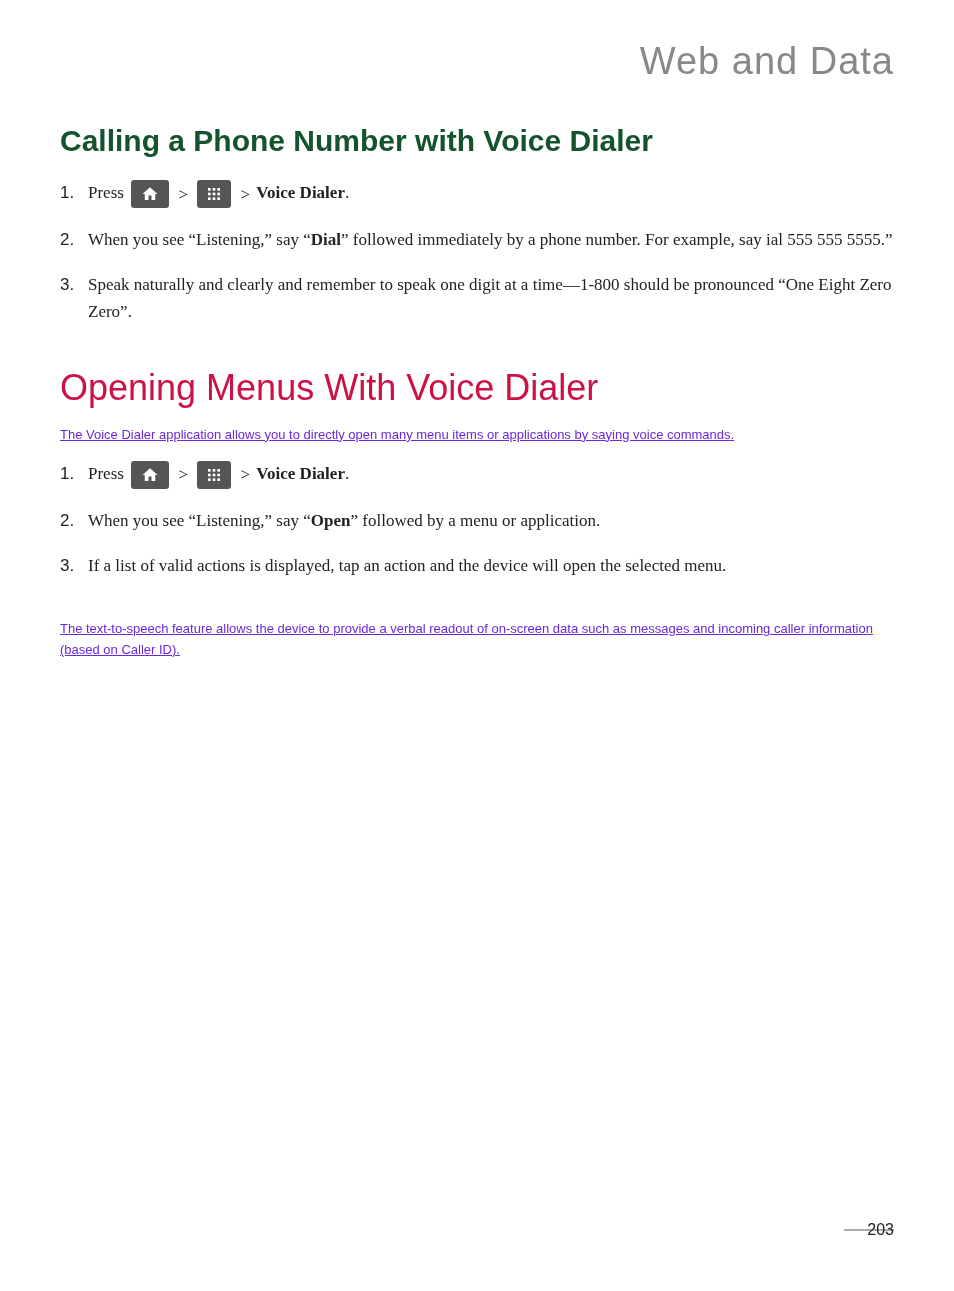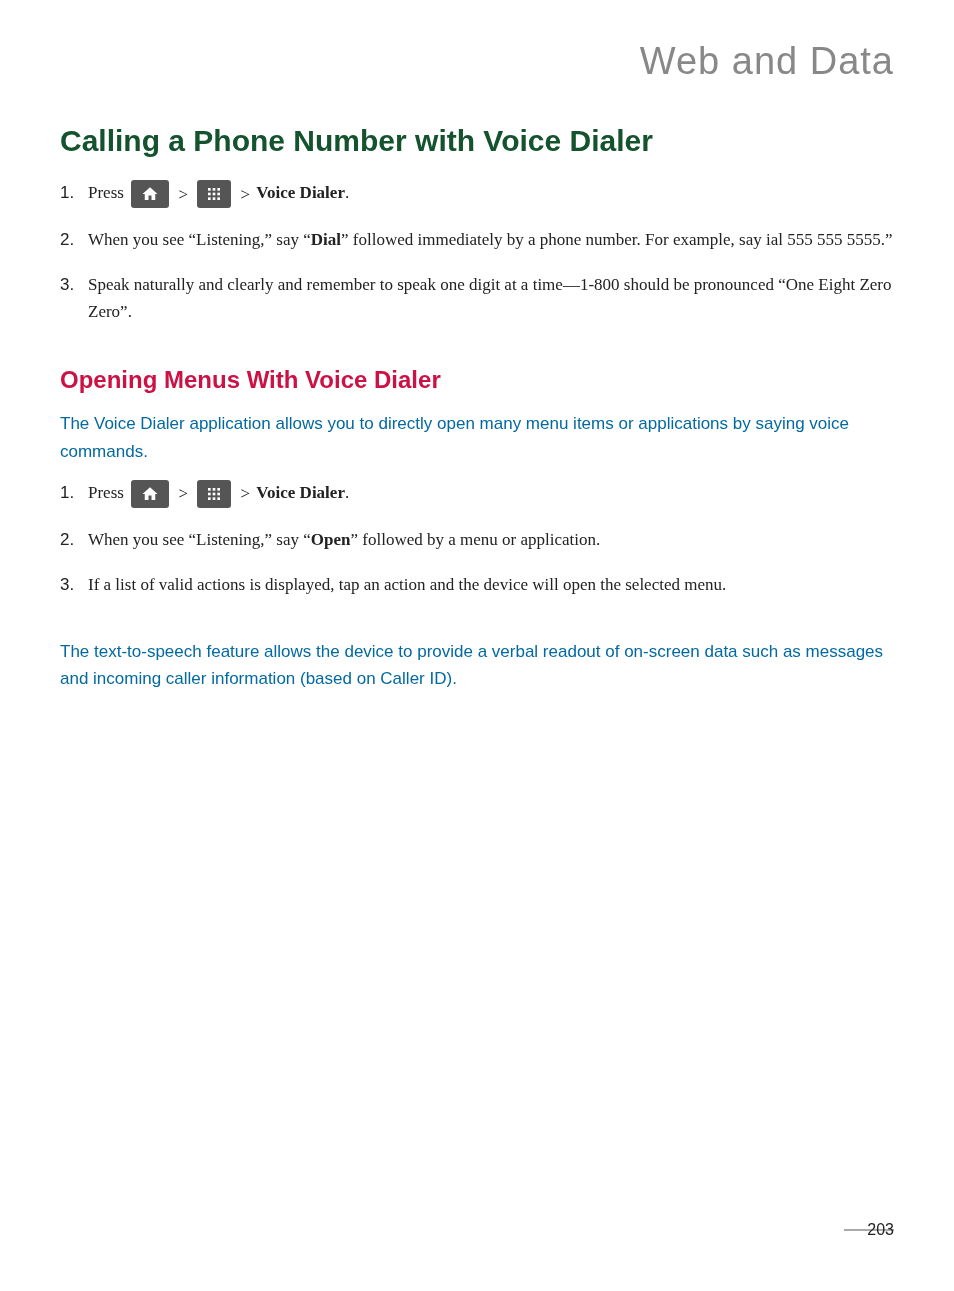--- a/index.html
+++ b/index.html
@@ -35,32 +35,33 @@
 
     .section-heading-red {
       font-size: 30px;
       font-weight: 700;
       color: #14532d;
       margin-bottom: 20px;
       line-height: 1.2;
     }
 
     .section-heading-red-large {
-      font-size: 24px;
-      font-weight: 700;
+      font-size: 36px;
+      font-weight: 400;
       color: #cc1144;
       margin-bottom: 16px;
       line-height: 1.2;
     }
 
     .section-body {
-      font-size: 17px;
+      font-size: 13px;
       line-height: 1.6;
-      color: #0369a1;
+      color: #6d28d9;
       margin-bottom: 14px;
+      text-decoration: underline;
     }
 
     .numbered-item {
       display: flex;
       align-items: flex-start;
       margin-bottom: 18px;
       font-size: 17px;
       line-height: 1.6;
       color: #222222;
     }

